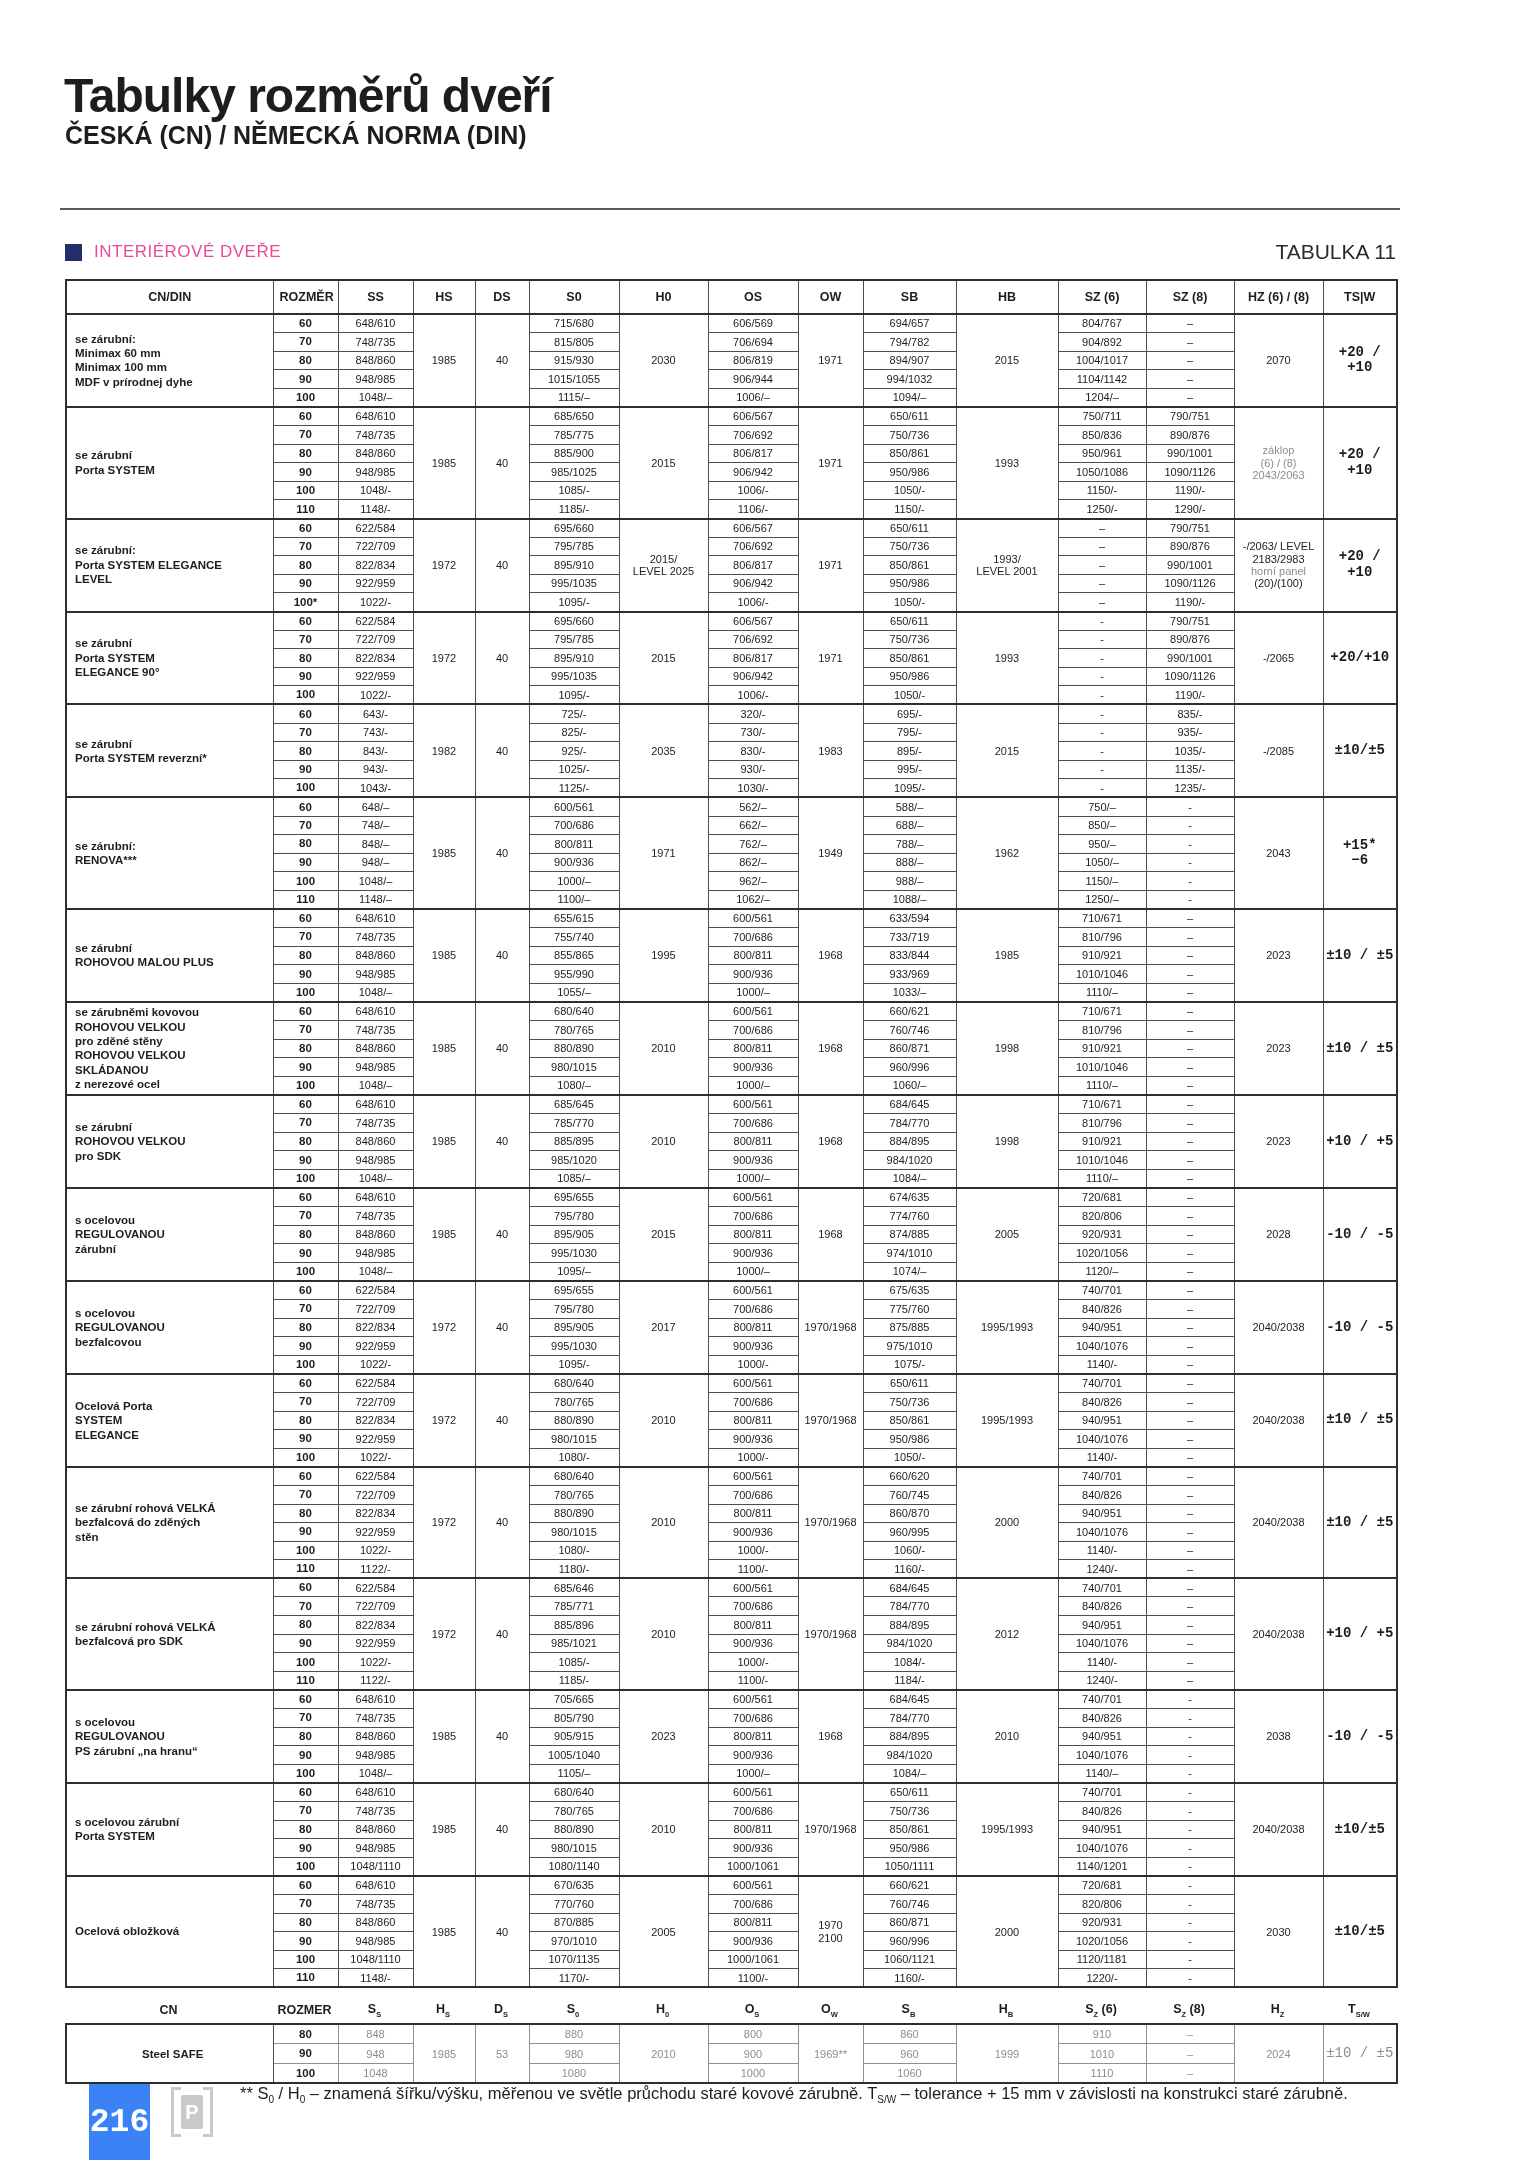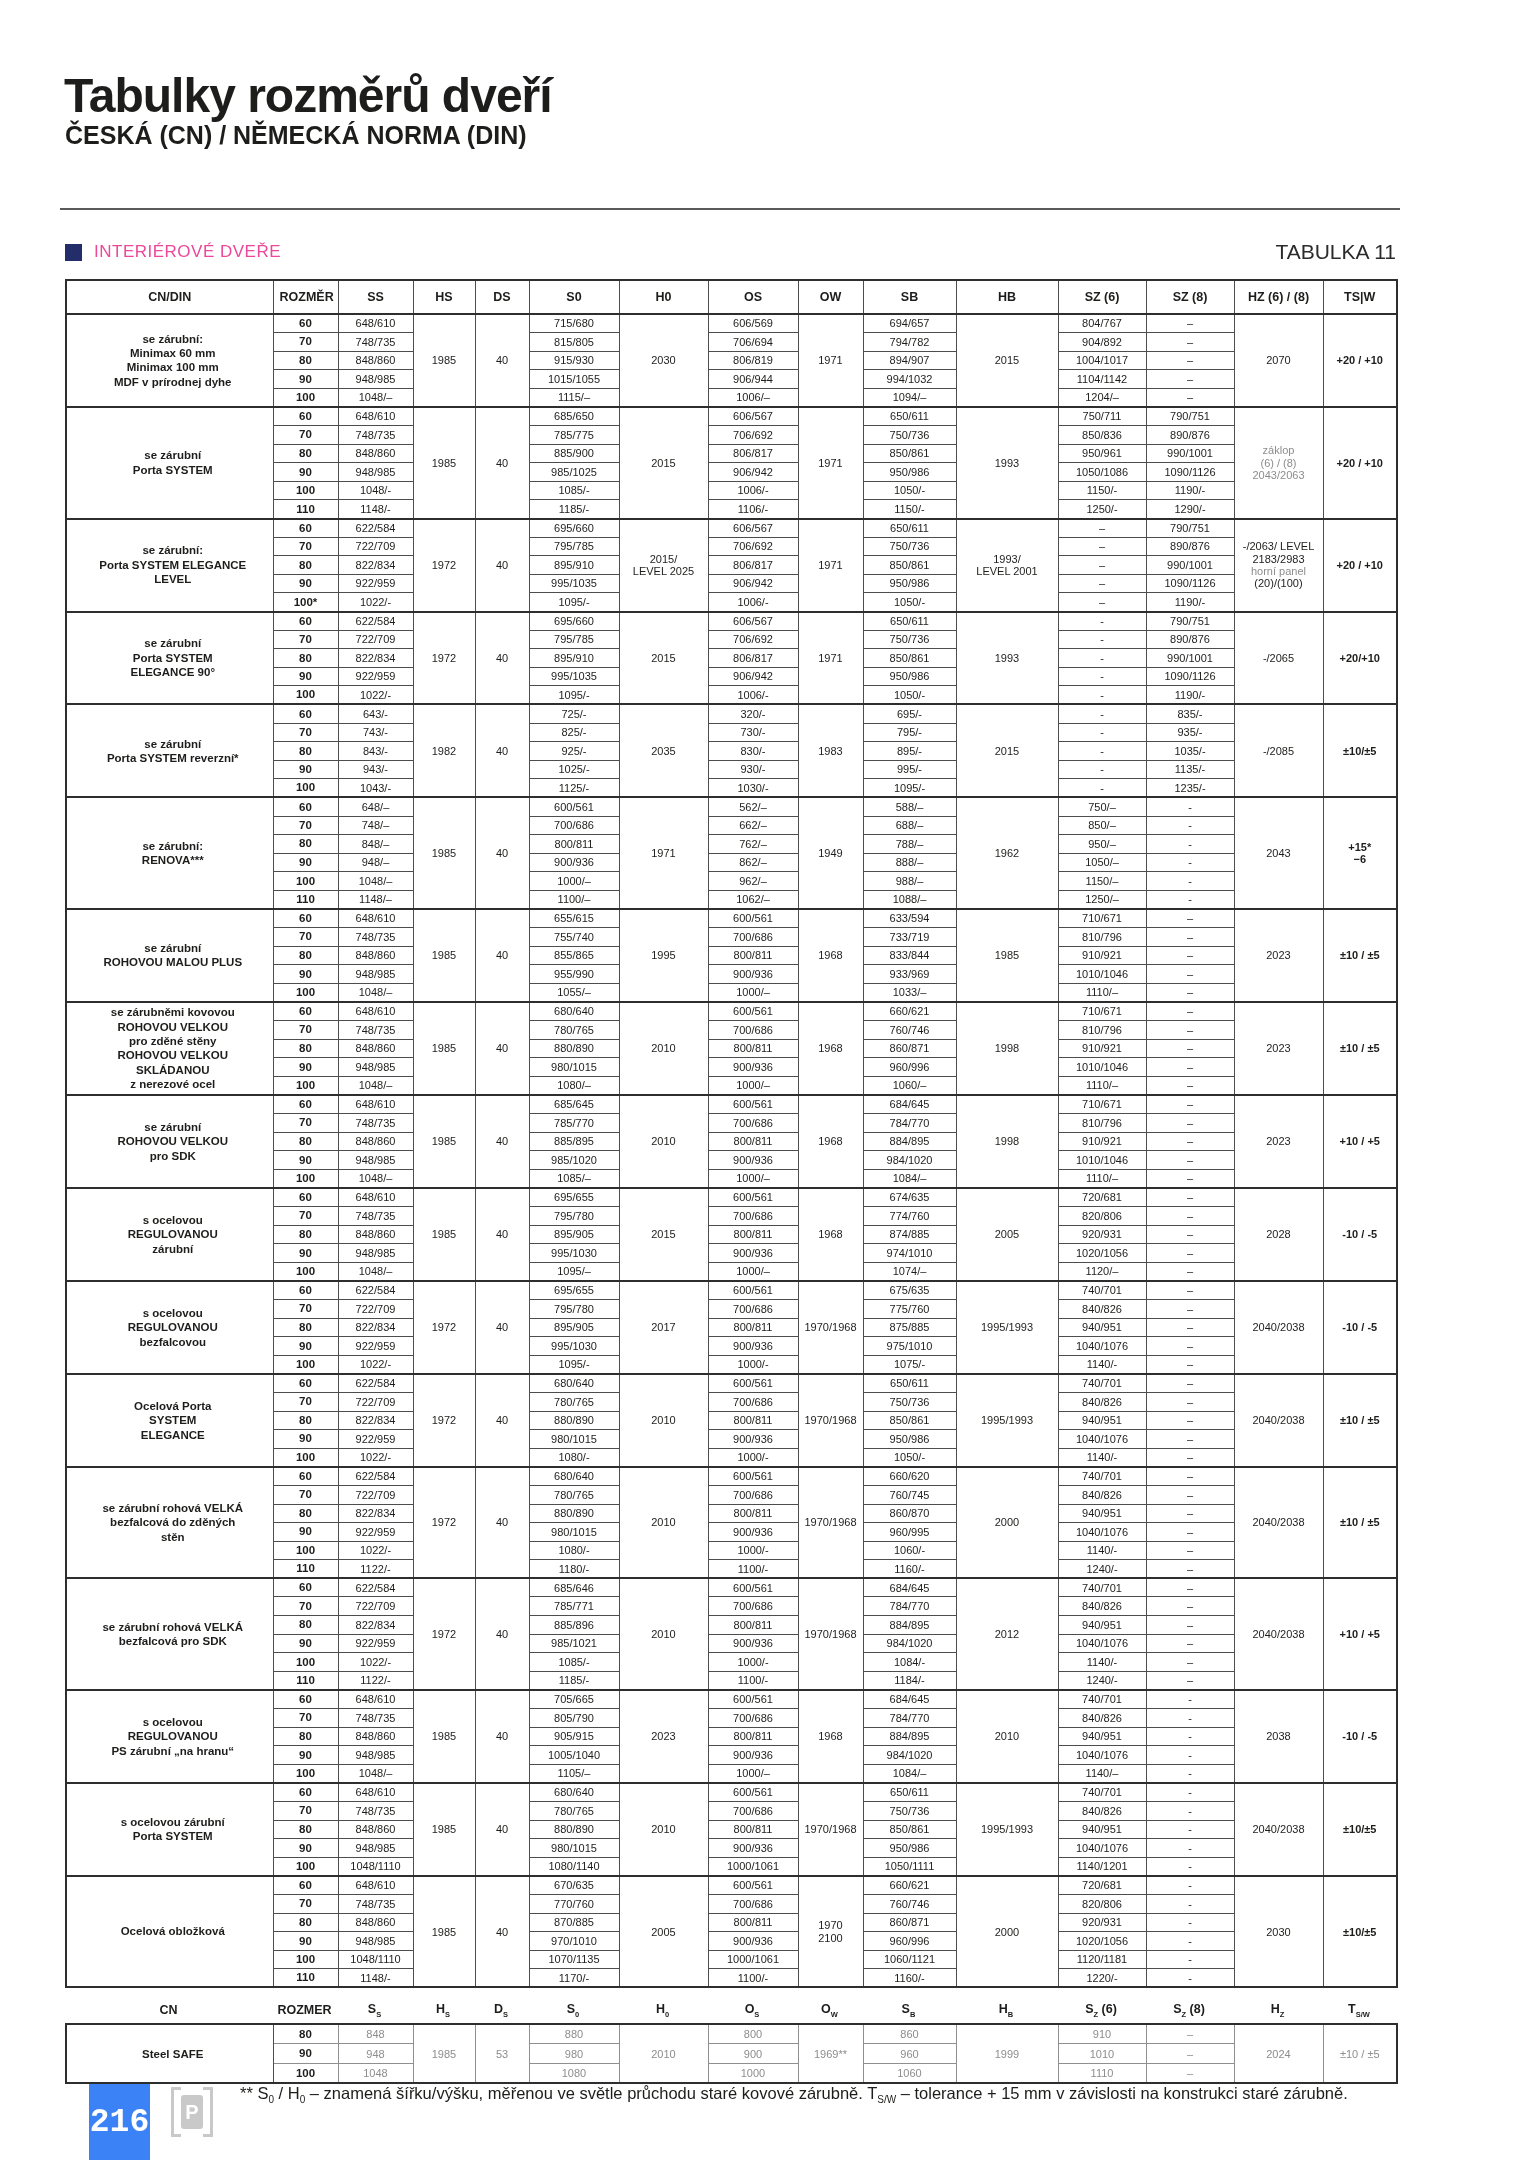--- a/index.html
+++ b/index.html
@@ -16,24 +16,24 @@
   .table-label{margin-left:auto;font-size:21px;color:#2b2b2b;}
   .content{position:absolute;left:65px;top:279px;width:1331px;}
 
   table{border-collapse:collapse;table-layout:fixed;width:1331px;}
   .t-main{border:2px solid #2e2e2e;font-size:11px;}
   .t-main tr{height:18.6px;}
   .t-main tr.hdr{height:34px;}
   .t-main th{border:1px solid #4d4d4d;border-bottom:2px solid #2e2e2e;font-size:12.5px;font-weight:bold;text-align:center;padding:6px;}
   .t-main td{border:1px solid #4d4d4d;text-align:center;vertical-align:middle;padding:0;overflow:hidden;line-height:1.12;}
   .t-main tr.gs td{border-top:2px solid #2e2e2e;}
-  td.lbl{text-align:center;padding:2px 2px 2px 8px !important;font-weight:bold;font-size:11.5px;line-height:1.25 !important;}
+  td.lbl{text-align:left;padding:2px 2px 2px 8px !important;font-weight:bold;font-size:11.5px;line-height:1.25 !important;}
   td.sz{font-weight:bold;font-size:11.5px;}
   td.v,td.mv{font-size:11px;}
-  td.ts{font-weight:bold;font-size:11px;}
+  td.ts{font-weight:bold;font-size:14px;font-family:Liberation Mono, monospace;}
   .gray{color:#8d8d8d;}
 
   .t-bare{margin-top:8px;}
   .t-bare td{border:none;text-align:center;font-weight:bold;font-size:12.5px;height:27px;vertical-align:middle;padding:0;}
   sub{font-size:0.6em;}
 
   .t-steel{border:2px solid #2e2e2e;font-size:11px;}
   .t-steel tr{height:19.5px;}
   .t-steel td{border:1px solid #8f8f8f;text-align:center;vertical-align:middle;padding:0;color:#8d8d8d;overflow:hidden;line-height:1.12;}
   .t-steel td.lbl{color:#1d1d1b;border-color:#4d4d4d;}

